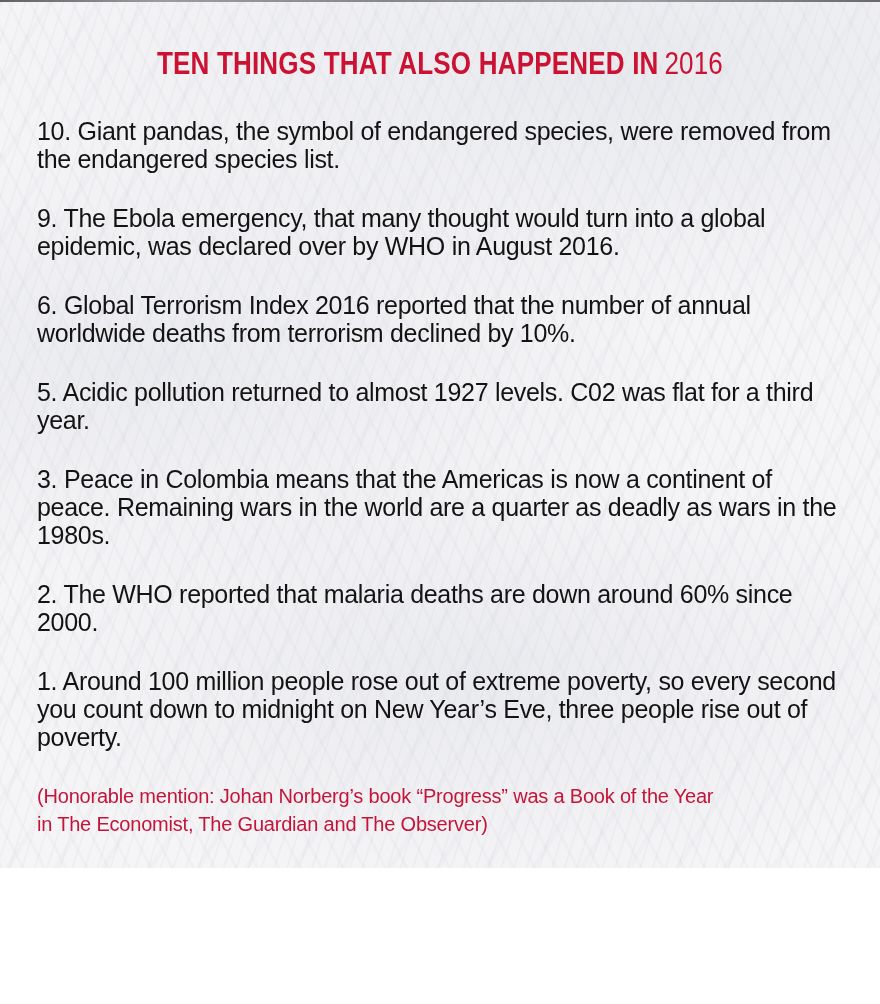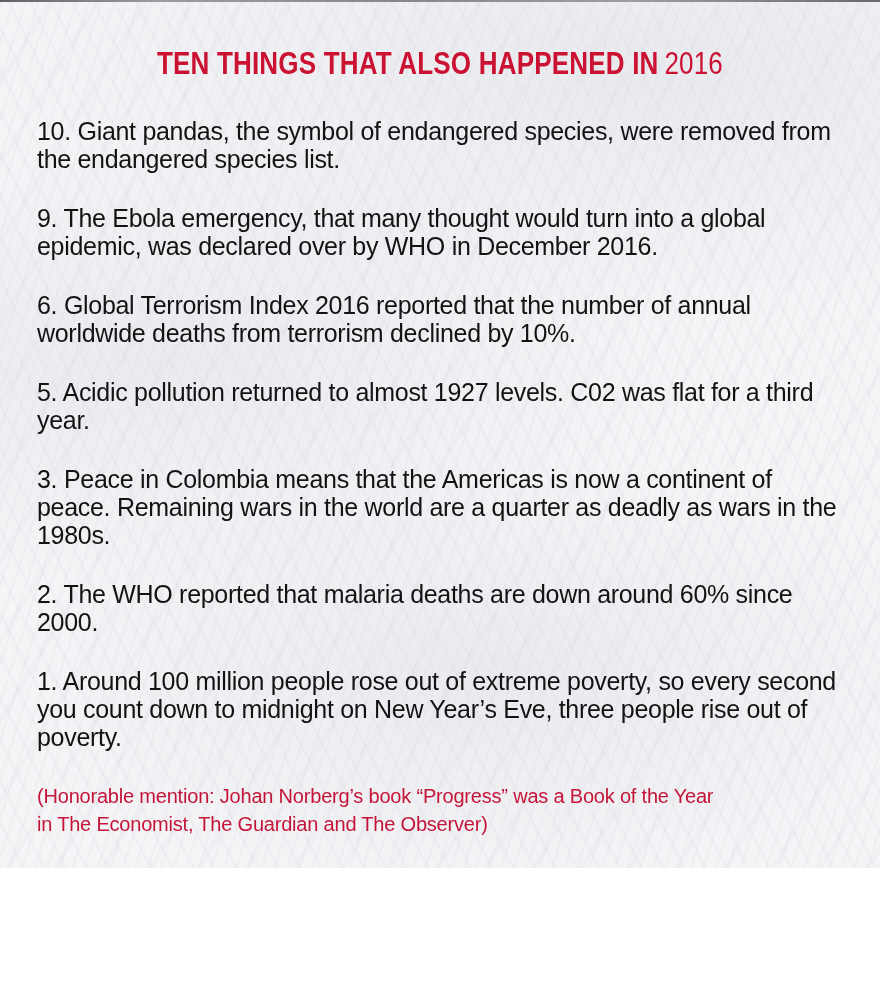--- a/index.html
+++ b/index.html
@@ -80,21 +80,21 @@
 <body>
 
 <div class="page">
   <div class="top-line"></div>
   <div class="content">
 
     <h1 class="title"><span class="title-inner"><span>TEN THINGS THAT ALSO HAPPENED IN</span><span class="title-year">2016</span></span></h1>
 
     <div class="list">
       <p class="item"><span class="num">10.</span> <span>Giant pandas, the symbol of endangered species, were removed from the endangered species list.</span></p>
-      <p class="item"><span class="num">9.</span> <span>The Ebola emergency, that many thought would turn into a global epidemic, was declared over by WHO in December 2016.</span></p>
+      <p class="item"><span class="num">9.</span> <span>The Ebola emergency, that many thought would turn into a global epidemic, was declared over by WHO in August 2016.</span></p>
       <p class="item"><span class="num">6.</span> <span>Global Terrorism Index 2016 reported that the number of annual worldwide deaths from terrorism declined by 10%.</span></p>
       <p class="item"><span class="num">5.</span> <span>Acidic pollution returned to almost 1927 levels. C02 was flat for a third year.</span></p>
       <p class="item"><span class="num">3.</span> <span>Peace in Colombia means that the Americas is now a continent of peace. Remaining wars in the world are a quarter as deadly as wars in the 1980s.</span></p>
       <p class="item"><span class="num">2.</span> <span>The WHO reported that malaria deaths are down around 60% since 2000.</span></p>
       <p class="item"><span class="num">1.</span> <span>Around 100 million people rose out of extreme poverty, so every second you count down to midnight on New Year’s Eve, three people rise out of poverty.</span></p>
     </div>
 
     <p class="footnote">
       <span class="fn-line">(Honorable mention: Johan Norberg’s book “Progress” was a Book of the Year</span>
       <span class="fn-line">in The Economist, The Guardian and The Observer)</span>

